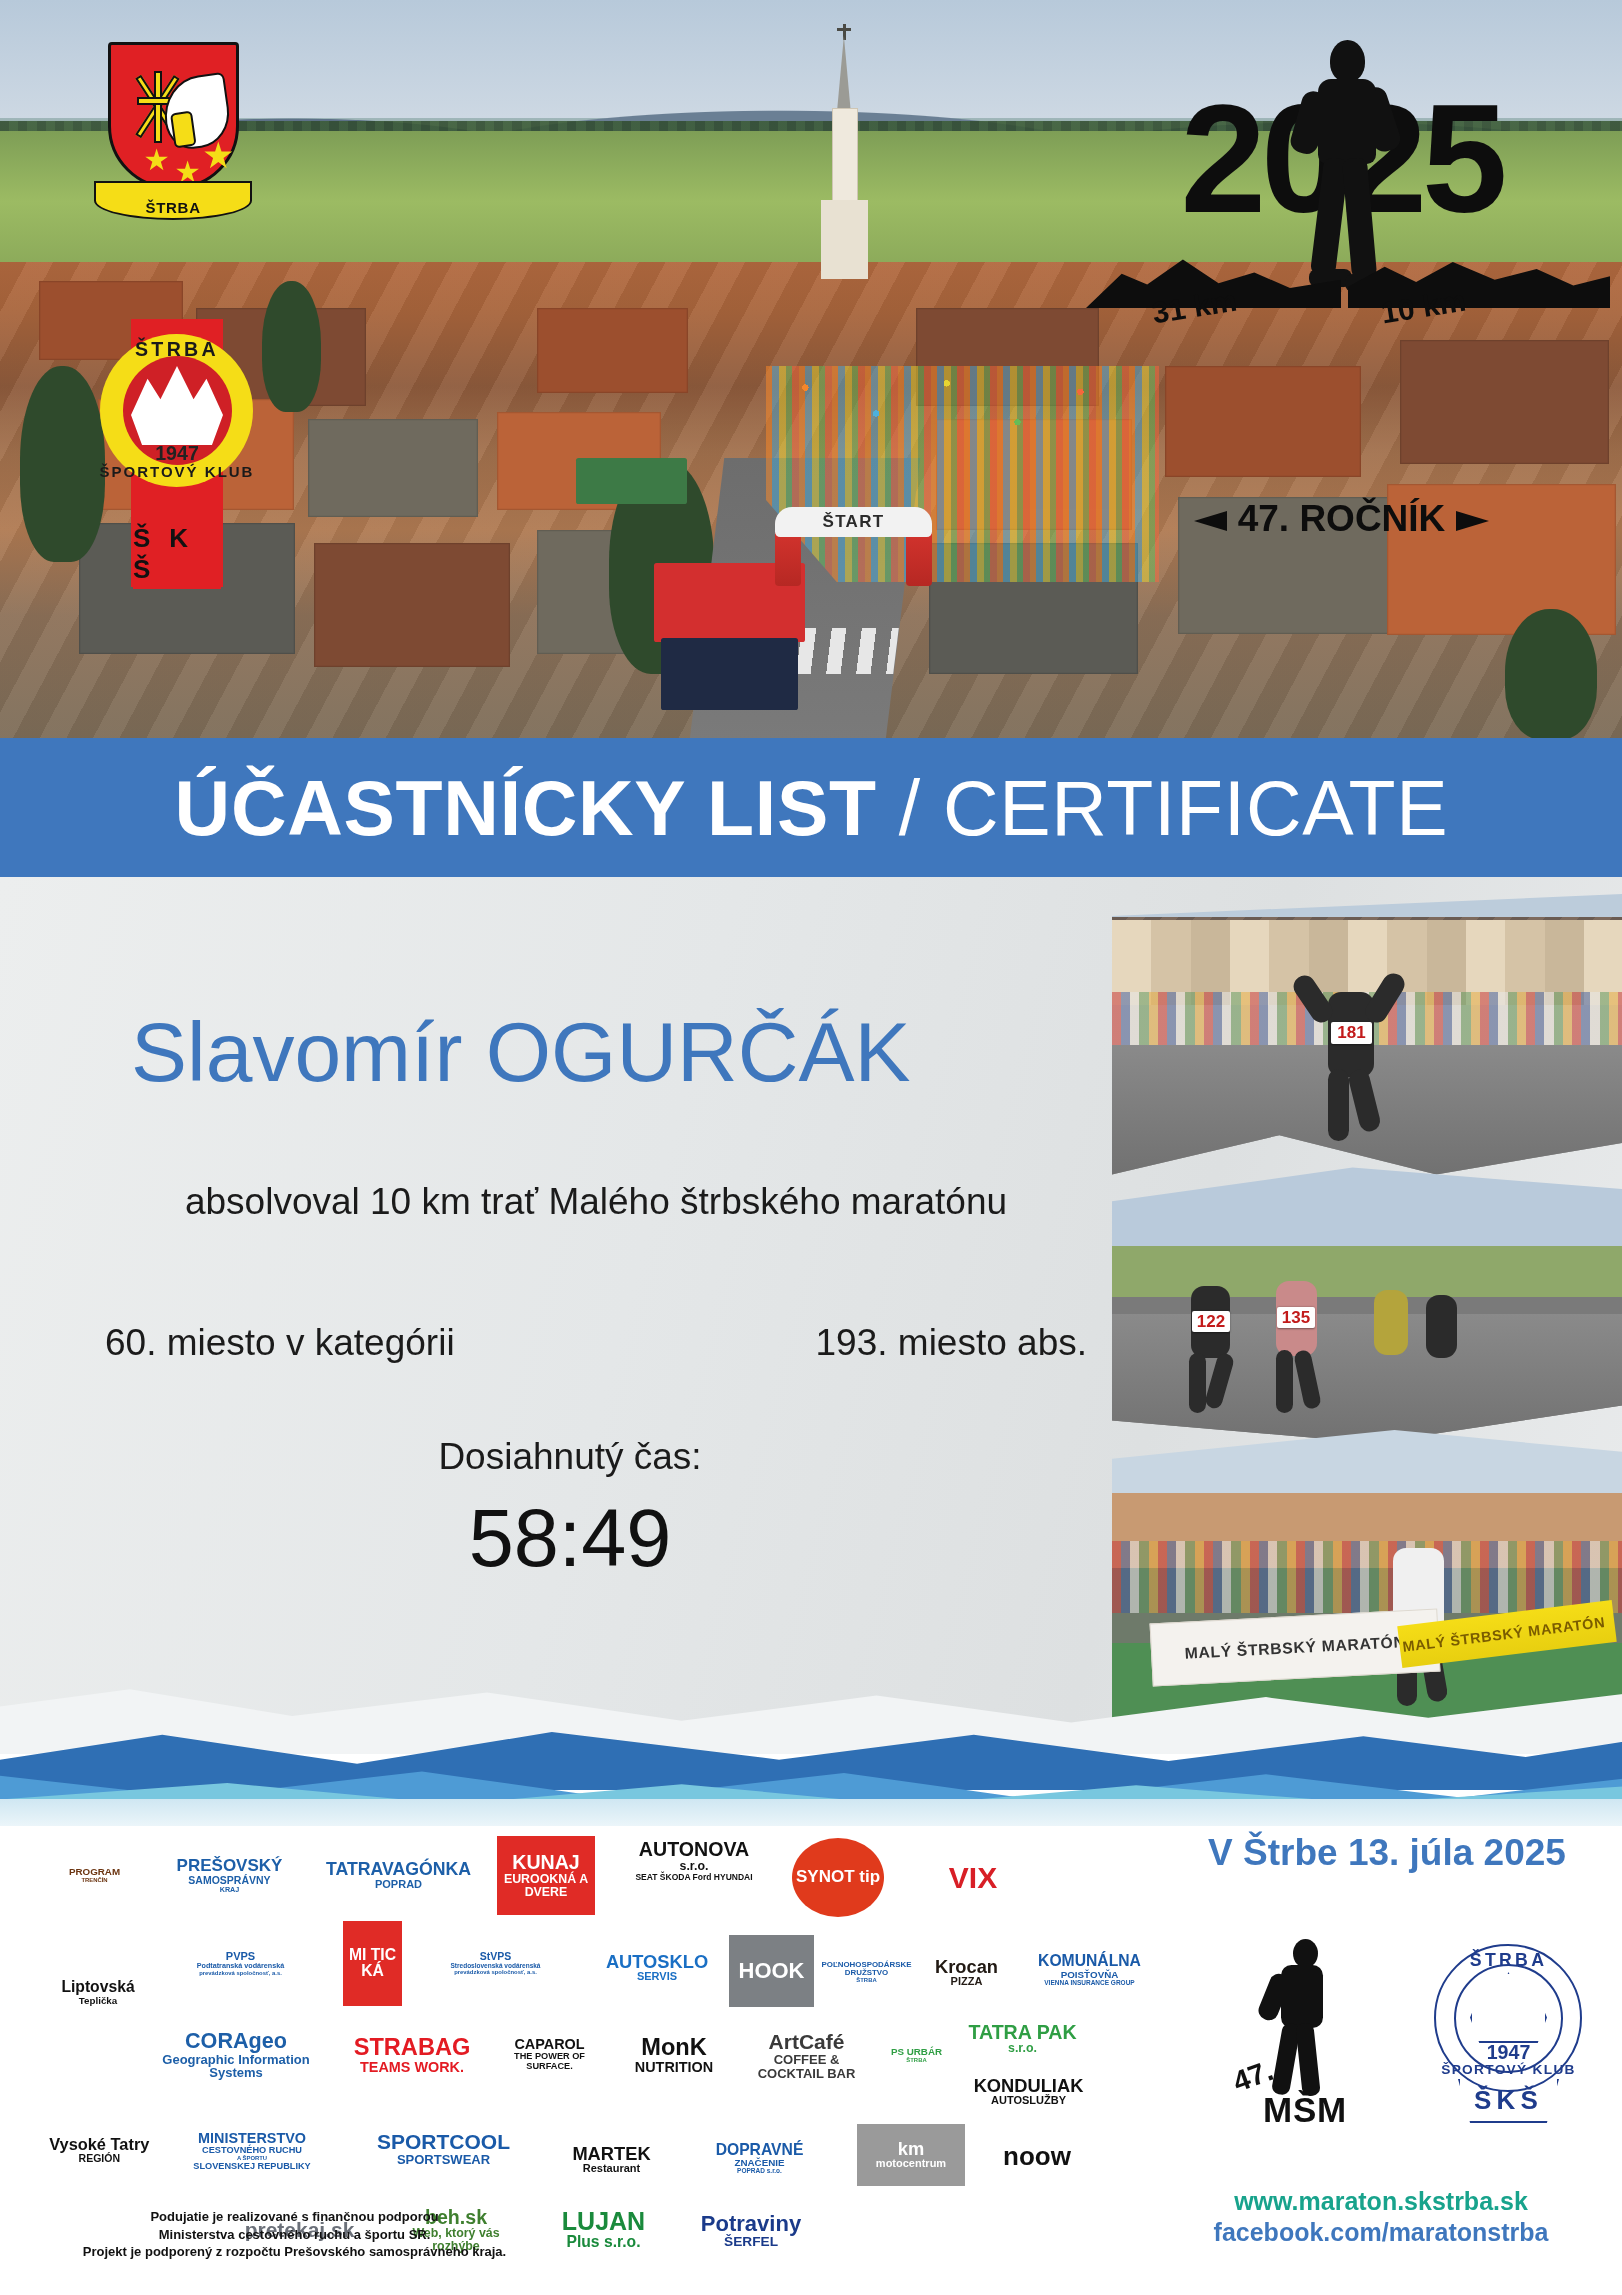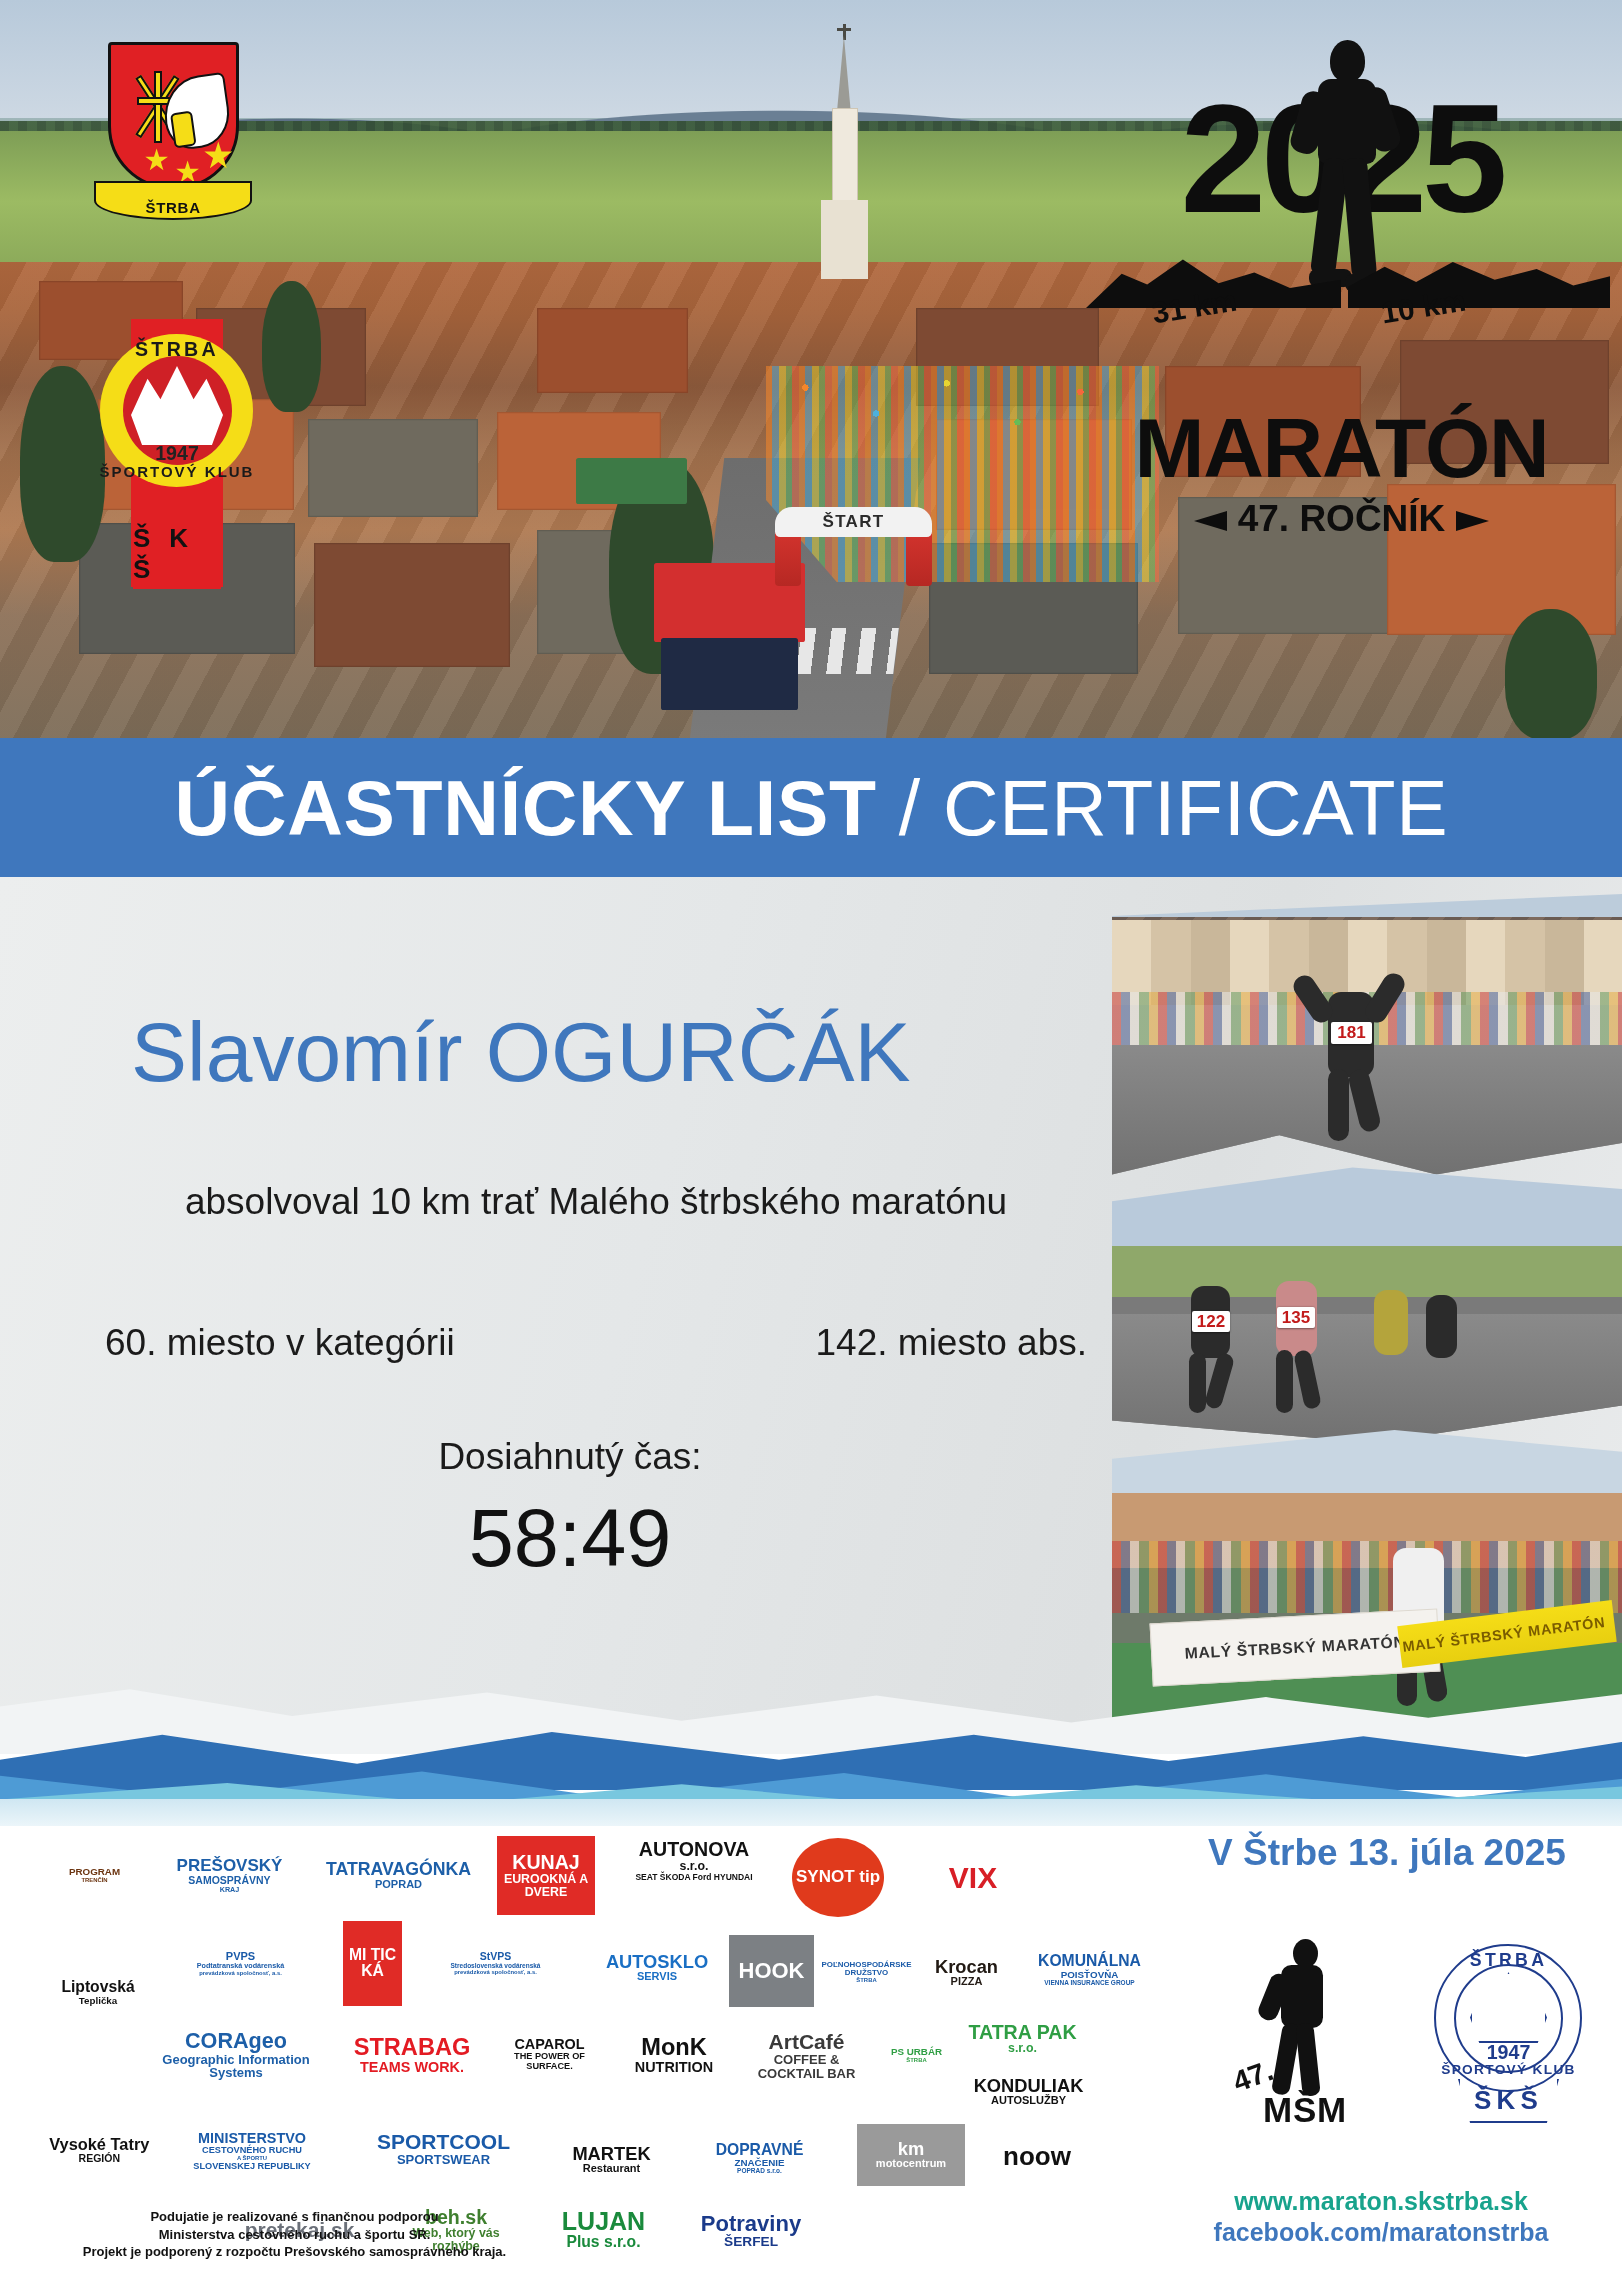--- a/index.html
+++ b/index.html
@@ -499,21 +499,20 @@
       <div class="legR"></div>
       <div class="shoeL"></div>
       <div class="shoeR"></div>
     </div>
     <div class="ev-mtn-row">
       <div class="ev-mtn l"></div>
       <div class="ev-mtn r"></div>
       <div class="ev-km l">31 km</div>
       <div class="ev-km r">10 km</div>
     </div>
-    <div class="ev-name2">MARATÓN</div>
     <div class="ev-edition">
       <span class="tri l"></span><span>47. ROČNÍK</span><span class="tri r"></span>
     </div>
   </div>
 </div>
 
 <div class="banner">
   <div class="banner-title">
     <span class="b">ÚČASTNÍCKY LIST</span><span class="n"> / </span><span class="n">CERTIFICATE</span>
   </div>
@@ -523,21 +522,21 @@
 <div class="body-area"></div>
 
 <div class="name-line">Slavomír OGURČÁK</div>
 
 <div class="desc">
   <div>absolvoval 10 km trať Malého štrbského maratónu</div>
 </div>
 
 <div class="places">
   <span>60. miesto v kategórii</span>
-  <span>142. miesto abs.</span>
+  <span>193. miesto abs.</span>
 </div>
 
 <div class="time-label">Dosiahnutý čas:</div>
 <div class="time-value">58:49</div>
 
 <div class="collage">
   <div class="ph ph1">
     <div class="ph-roofline"></div>
     <div class="ph-houses"></div>
     <div class="ph-crowd"></div>

